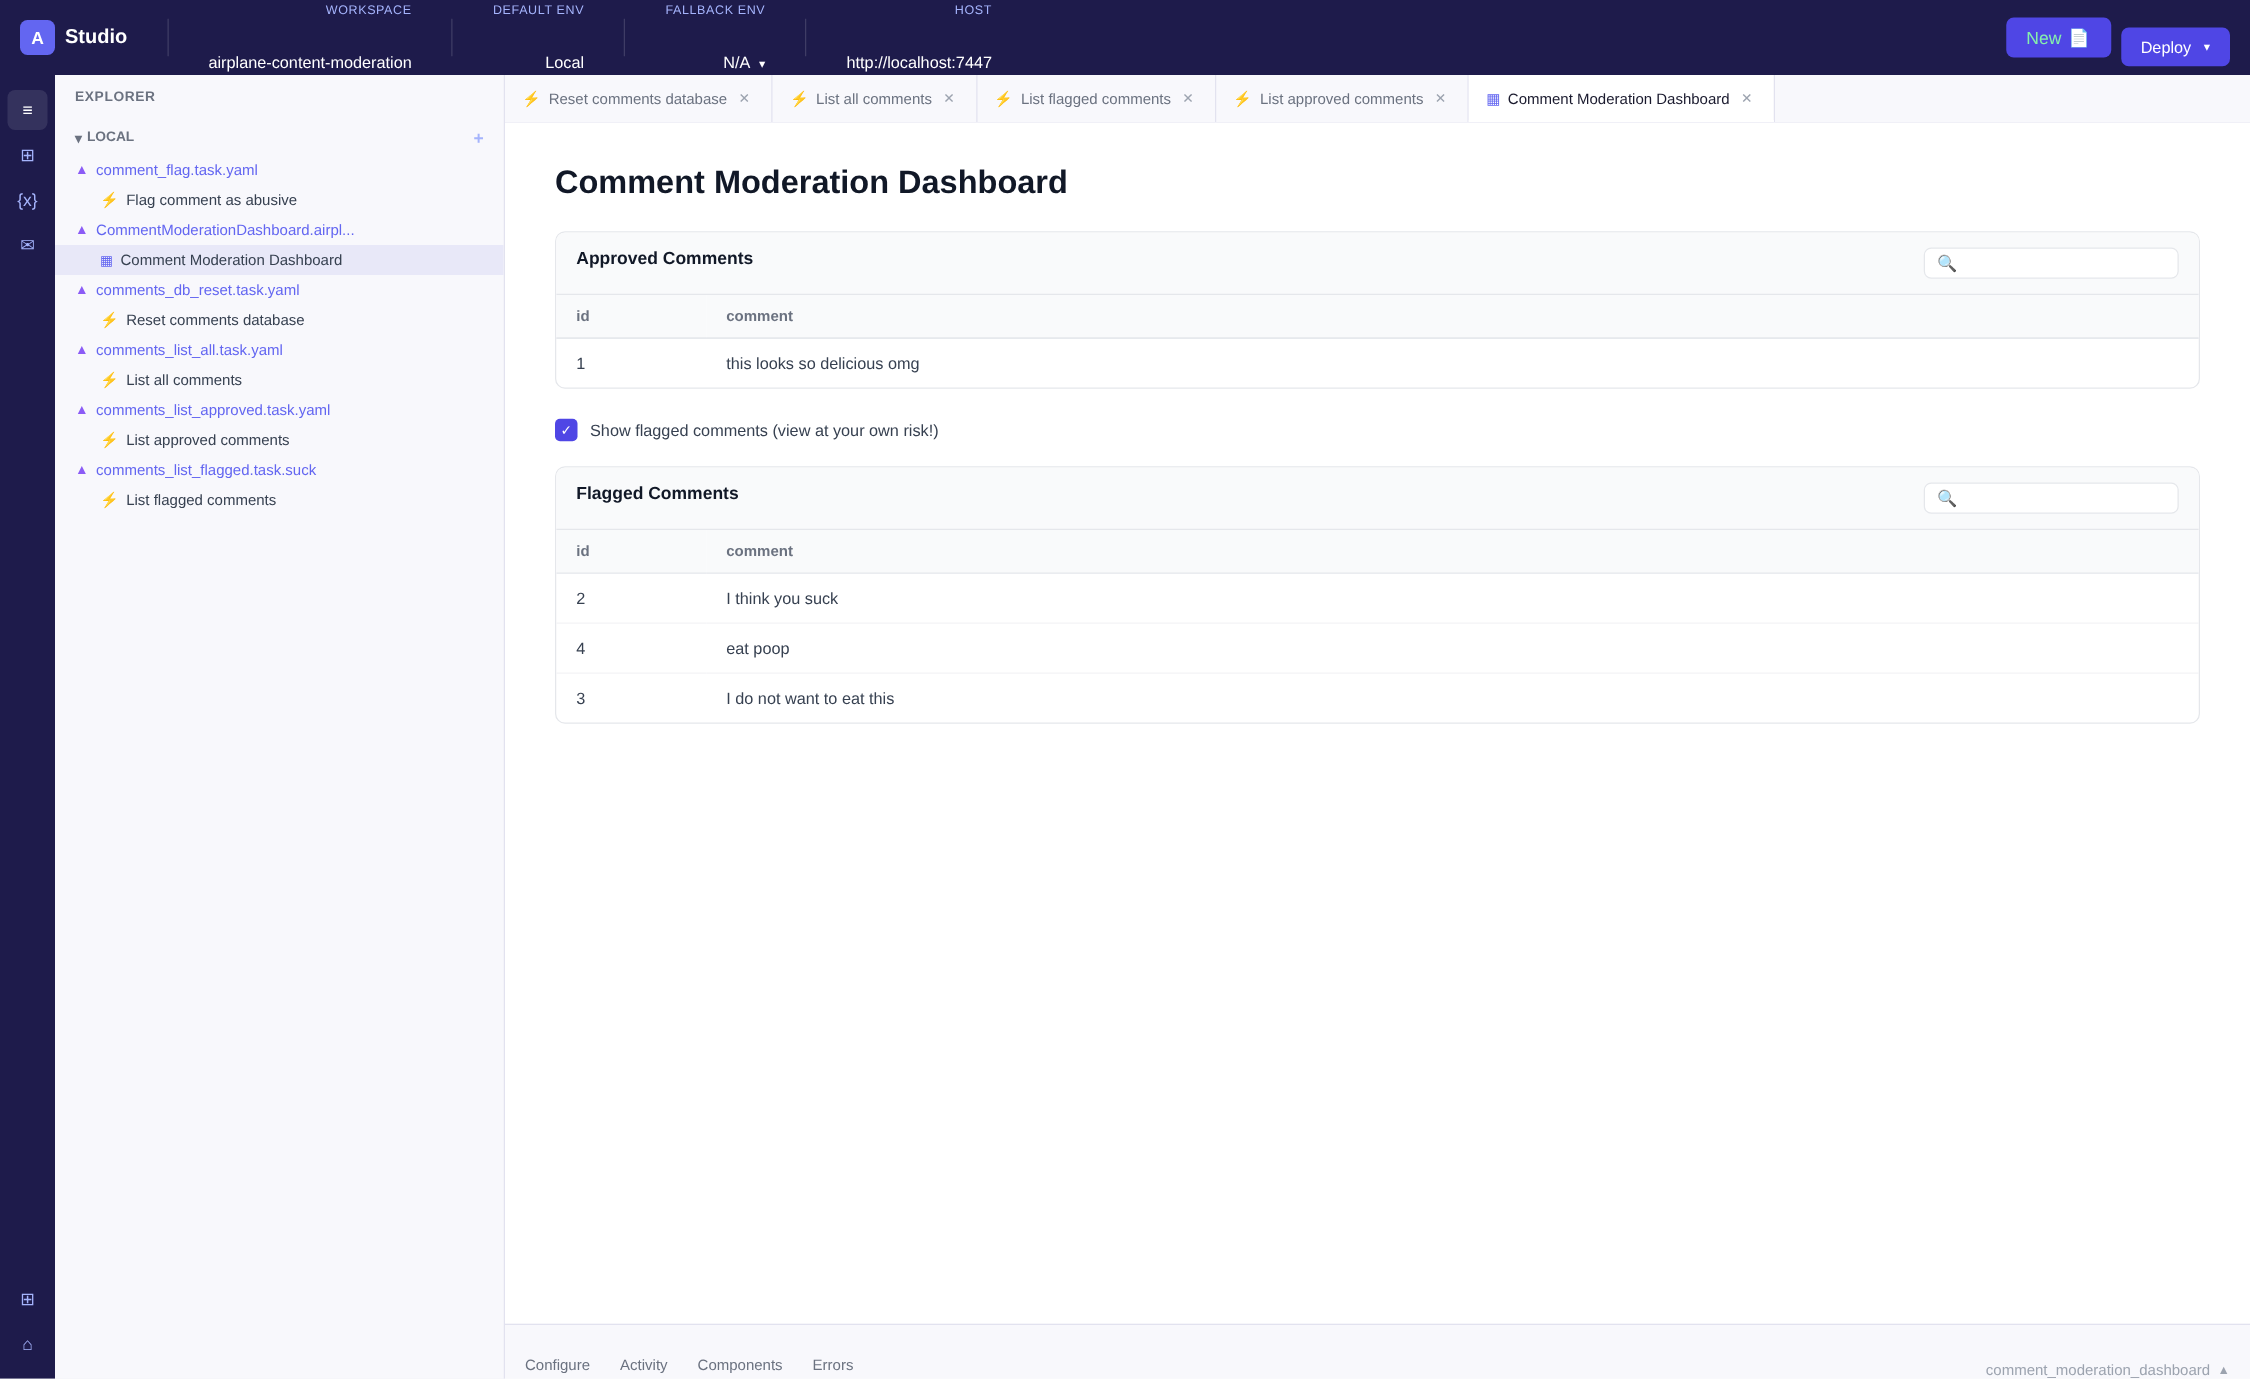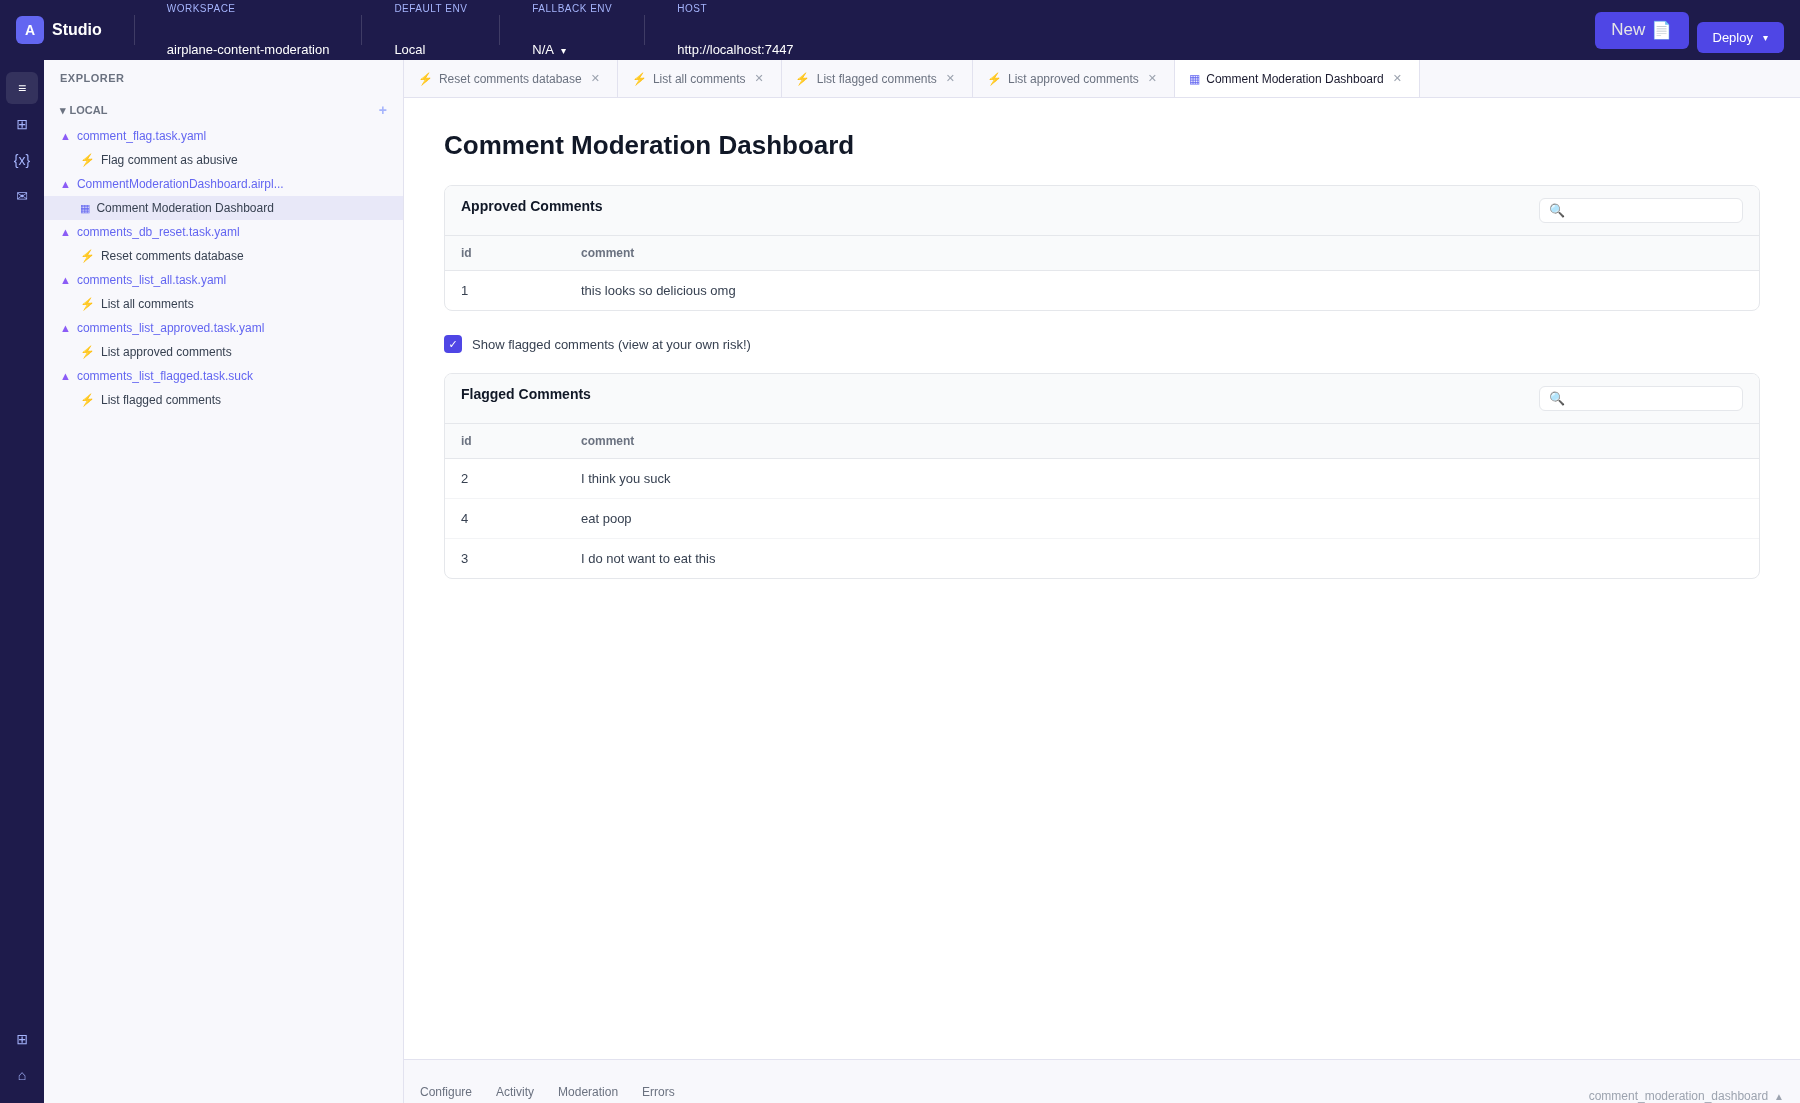--- a/index.html
+++ b/index.html
@@ -30,20 +30,21 @@
       border-radius: 6px;
       display: flex;
       align-items: center;
       justify-content: center;
       font-size: 14px;
       font-weight: bold;
     }
     .navbar-meta {
       display: flex;
       flex-direction: column;
+      text-align: right;
     }
     .navbar-meta-label {
       font-size: 10px;
       color: #a5b4fc;
       text-transform: uppercase;
       letter-spacing: 0.5px;
     }
     .navbar-meta-value {
       font-size: 13px;
       color: white;
@@ -55,25 +56,25 @@
       background: rgba(255,255,255,0.15);
     }
     .navbar-spacer { flex: 1; }
     .navbar-actions {
       display: flex;
       gap: 8px;
       align-items: center;
     }
     .btn-new {
       background: #4f46e5;
-      color: #e5e5e5;
+      color: #86efac;
       border: none;
       border-radius: 6px;
       padding: 8px 16px;
-      font-size: 17px;
+      font-size: 14px;
       cursor: pointer;
       display: flex;
       align-items: center;
       gap: 6px;
     }
     .btn-deploy {
       background: #4f46e5;
       color: white;
       border: none;
       border-radius: 6px;
@@ -576,21 +577,21 @@
     <td>I do not want to eat this</td>
   </tr>
             </tbody>
         </table>
       </div>
     </div>
 
     <div class="bottom-bar">
       <span class="bottom-tab">Configure</span>
       <span class="bottom-tab">Activity</span>
-      <span class="bottom-tab">Moderation</span>
+      <span class="bottom-tab">Components</span>
       <span class="bottom-tab">Errors</span>
       <div class="bottom-spacer"></div>
       <div class="bottom-id">
         <span>comment_moderation_dashboard</span>
         <span class="chevron-icon">▲</span>
       </div>
     </div>
   </div>
 </div>
 

